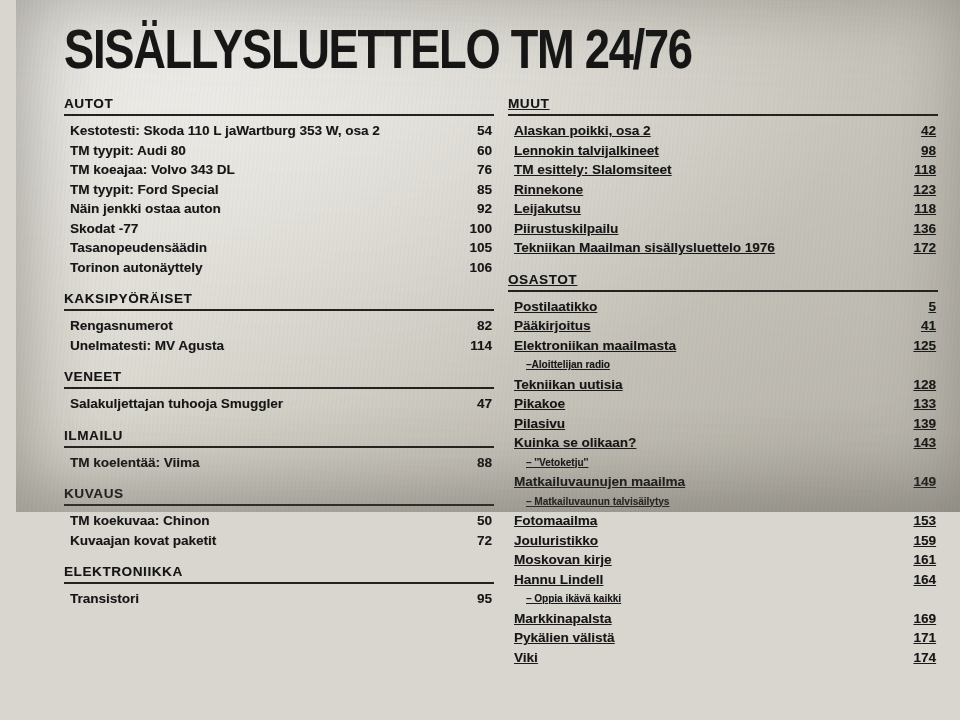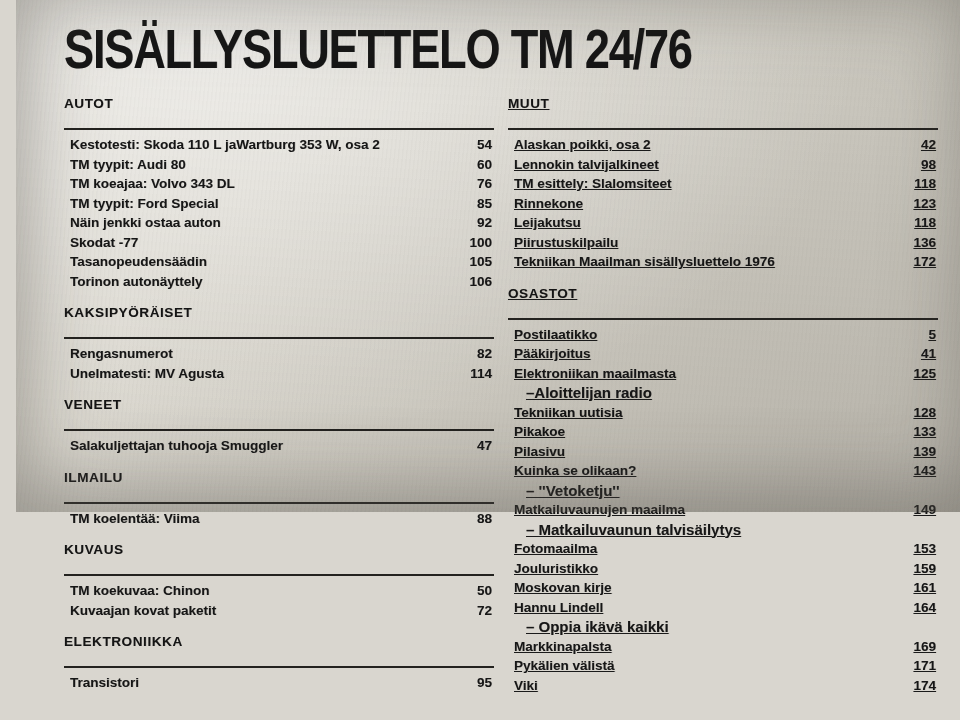--- a/index.html
+++ b/index.html
@@ -68,21 +68,21 @@
   .col.left { margin-left: 48px; }
   .col.right { margin-left: 14px; text-decoration: underline; }
 
   .section {
     margin-bottom: 14px;
   }
   .section-head {
     font-size: 13.5px;
     font-weight: 700;
     letter-spacing: 0.6px;
-    padding-bottom: 16px;
+    padding-bottom: 2px;
     color: #141414;
   }
   .rule {
     height: 2px;
     background: #23221f;
     margin-bottom: 5px;
     margin-top: 1px;
     width: 100%;
   }
   .entry {
@@ -104,21 +104,21 @@
   .entry .page-num {
     flex: 0 0 auto;
     font-weight: 700;
     padding-right: 2px;
   }
   .entry.sub .label {
     padding-left: 18px;
     font-weight: 700;
   }
   .entry.sub {
-    font-size: 15px;
+    font-size: 10px;
   }
   
   .ink {
     text-shadow: 0.4px 0 0 rgba(0,0,0,0.25);
   }
 </style>
 </head>
 <body>
 
 <div class="page">

